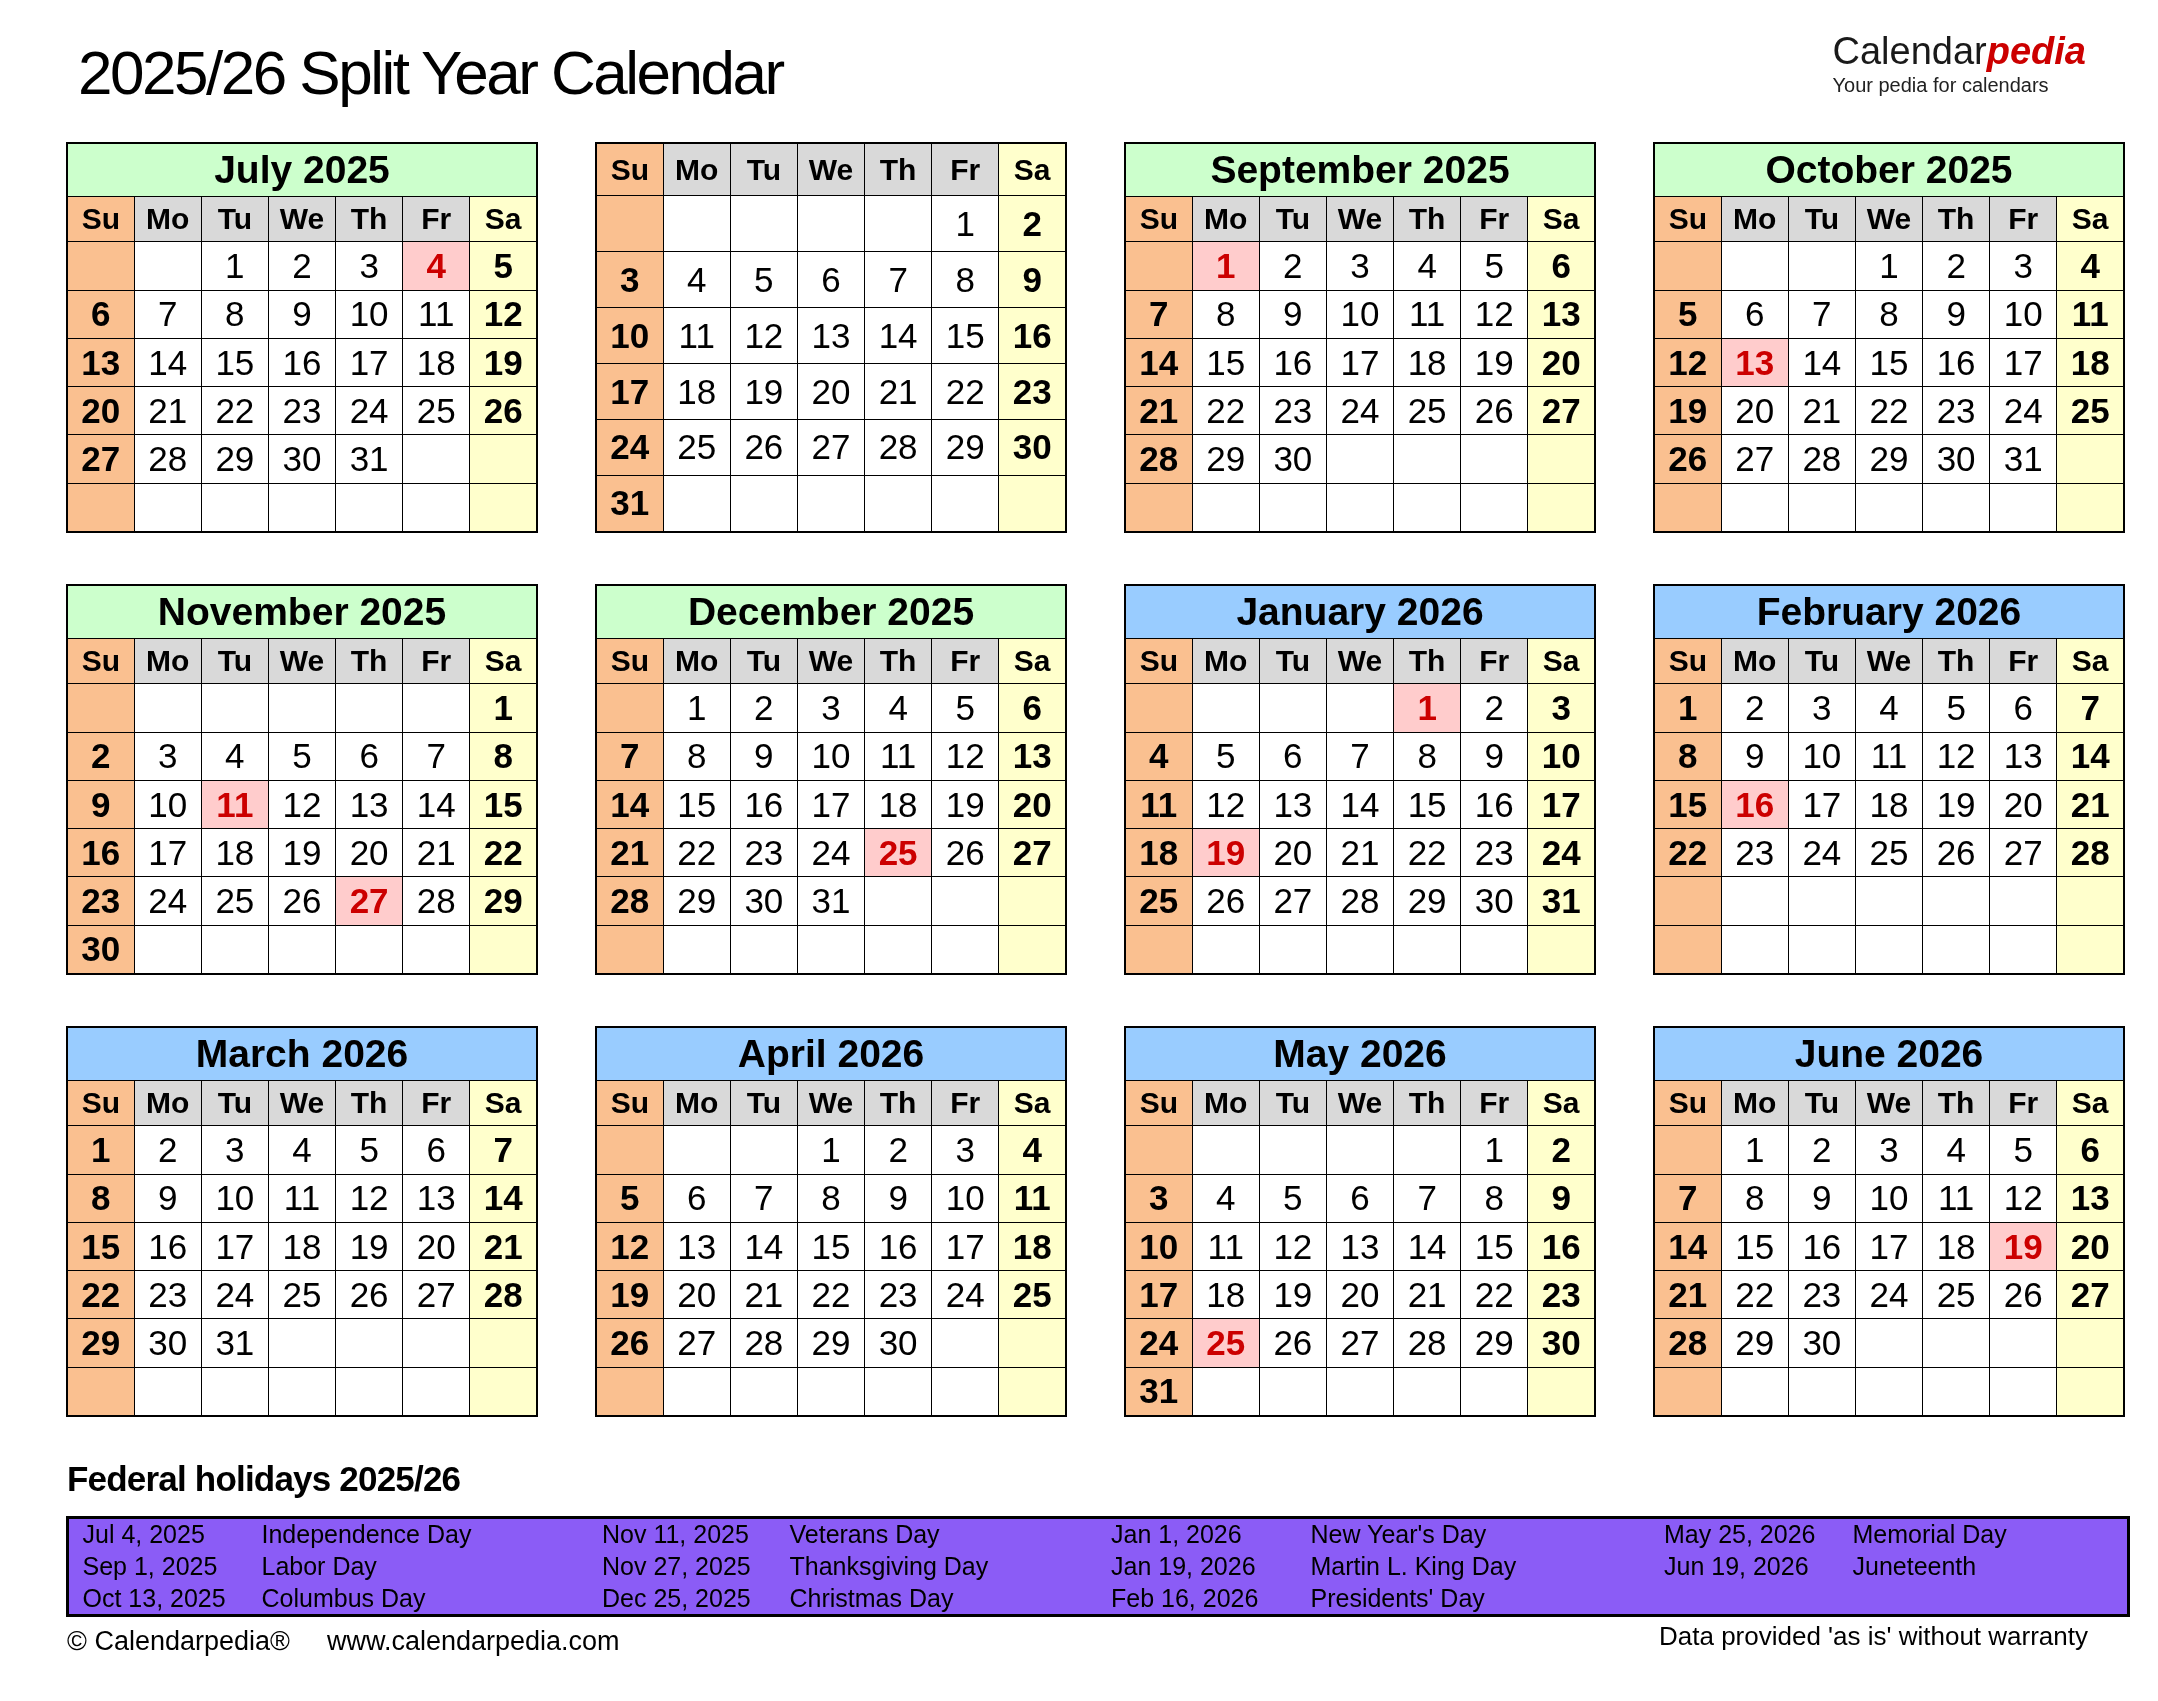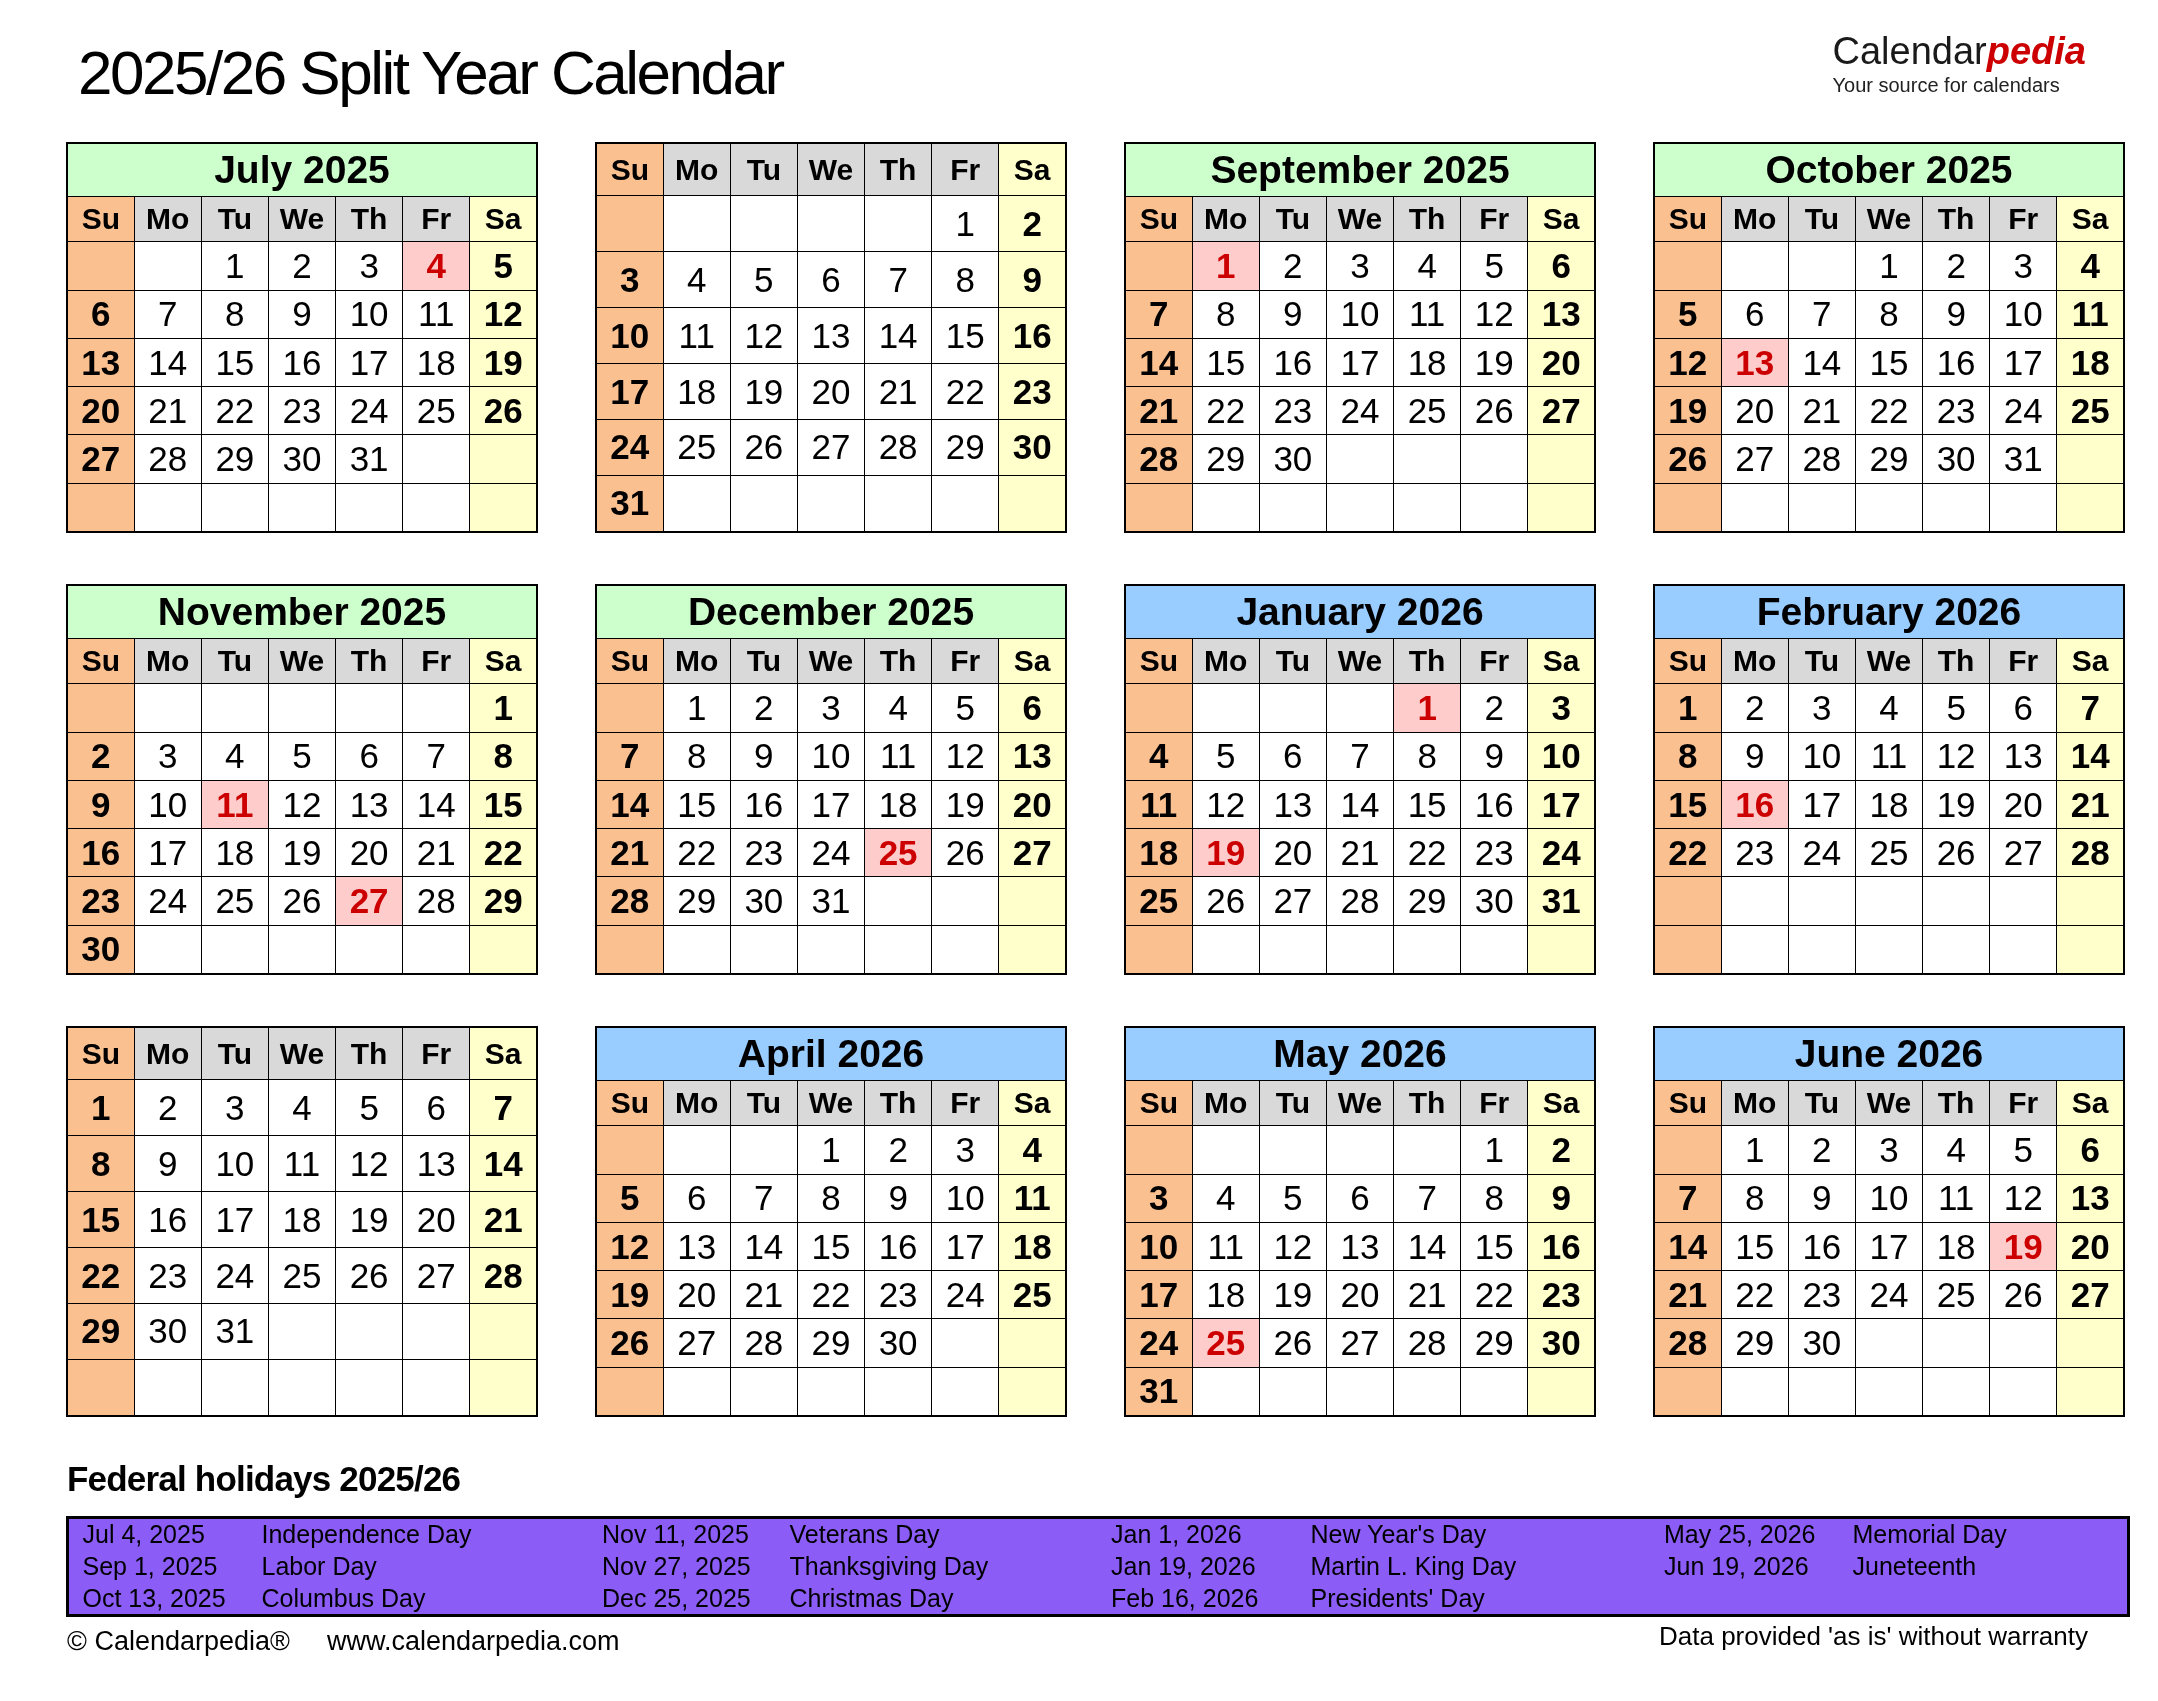--- a/index.html
+++ b/index.html
@@ -53,21 +53,21 @@
   #copyright .web { margin-left:37px; }
   #disclaimer { position:absolute; right:71px; top:1621px; font-size:26px; }
 </style>
 </head>
 <body>
 
 <div id="title">2025/26 Split Year Calendar</div>
 
 <div id="logo">
   <div class="brand"><span>Calendar</span><span class="pedia">pedia</span></div>
-  <div class="tagline">Your source for calendars</div>
+  <div class="tagline">Your pedia for calendars</div>
 </div>
 
 <div id="months">
     <table class="month green">
       <tbody>
         <tr>
           <td colspan="7" class="mtitle">July 2025</td>
         </tr>
         <tr>
           <th class="dh col-su">Su</th>
@@ -616,20 +616,23 @@
           <td class="dc col-wd"></td>
           <td class="dc col-wd"></td>
           <td class="dc col-wd"></td>
           <td class="dc col-wd"></td>
           <td class="dc col-sa"></td>
         </tr>
       </tbody>
     </table>
     <table class="month blue">
       <tbody>
+        <tr>
+          <td colspan="7" class="mtitle">March 2026</td>
+        </tr>
         <tr>
           <th class="dh col-su">Su</th>
           <th class="dh col-hd">Mo</th>
           <th class="dh col-hd">Tu</th>
           <th class="dh col-hd">We</th>
           <th class="dh col-hd">Th</th>
           <th class="dh col-hd">Fr</th>
           <th class="dh col-sa">Sa</th>
         </tr>
         <tr>

